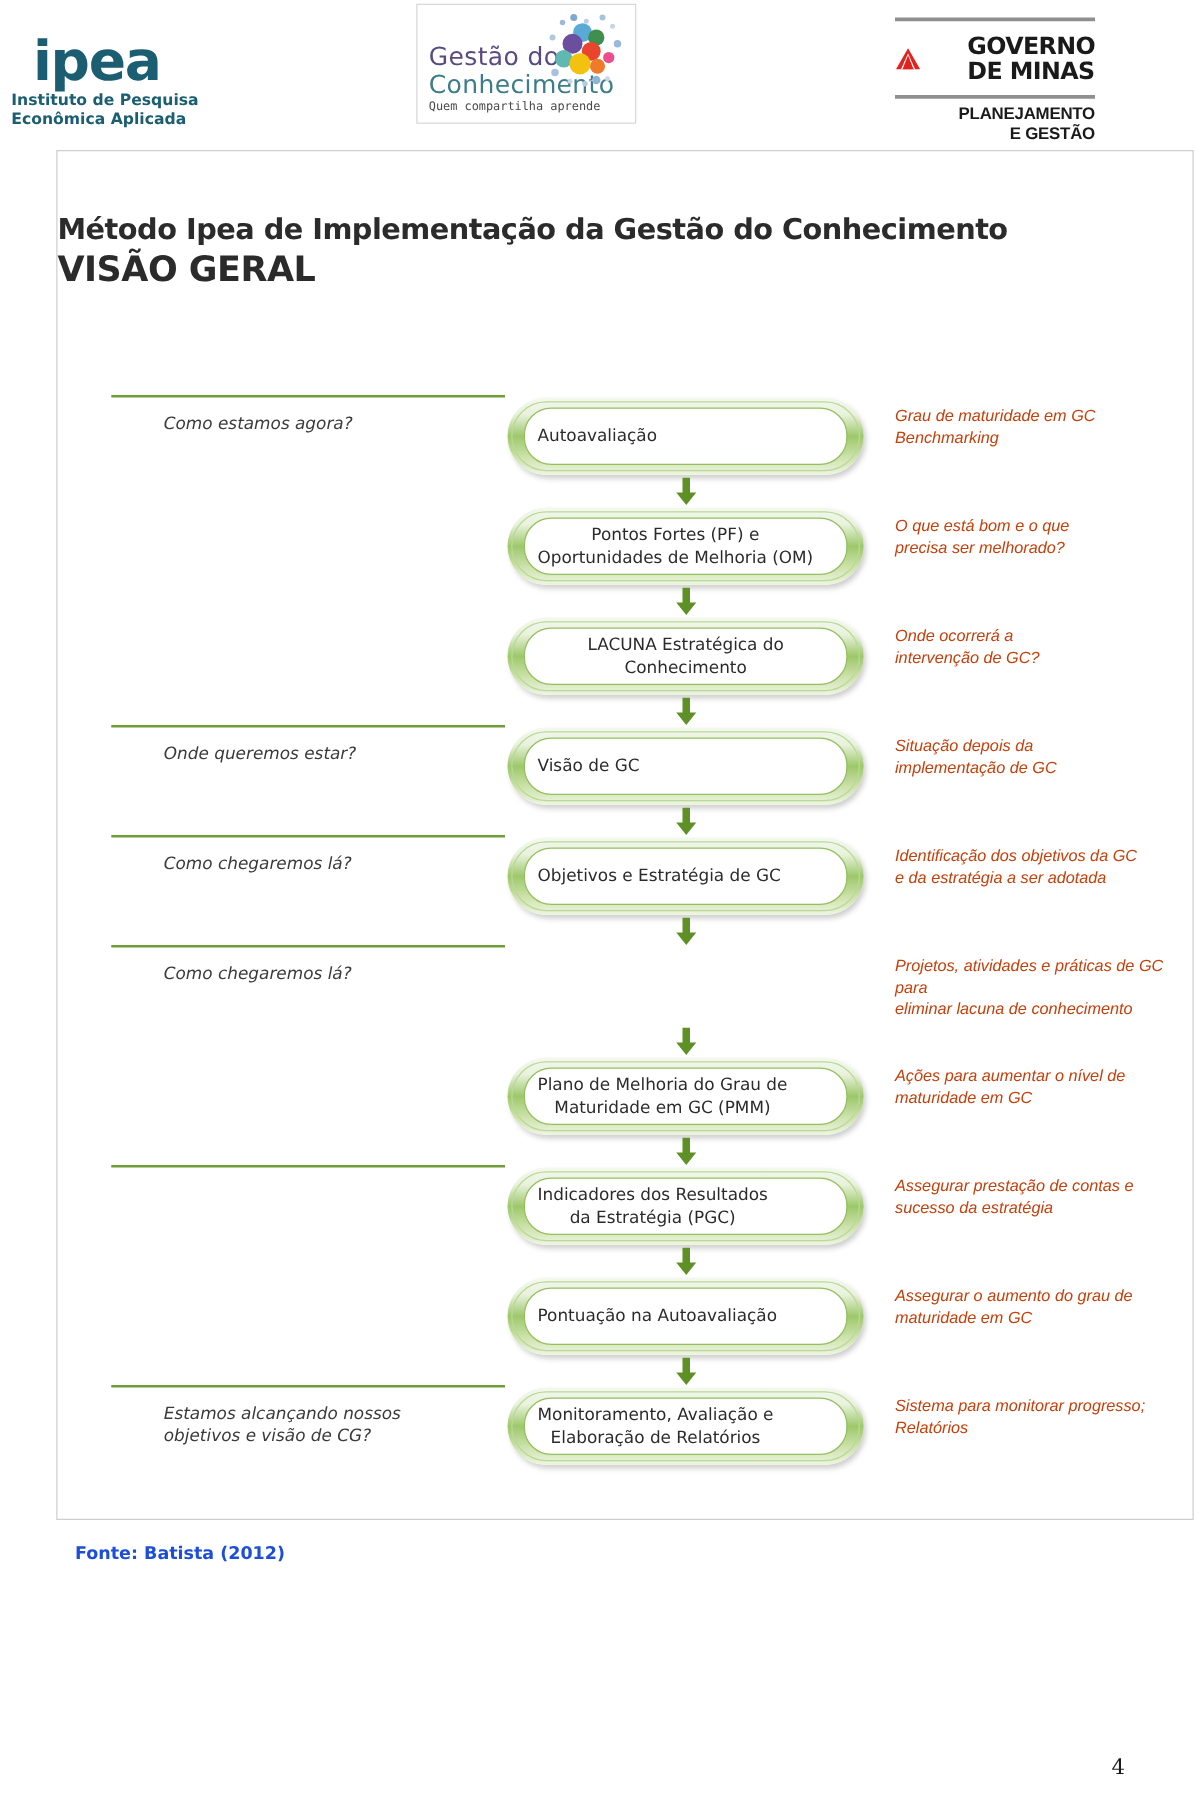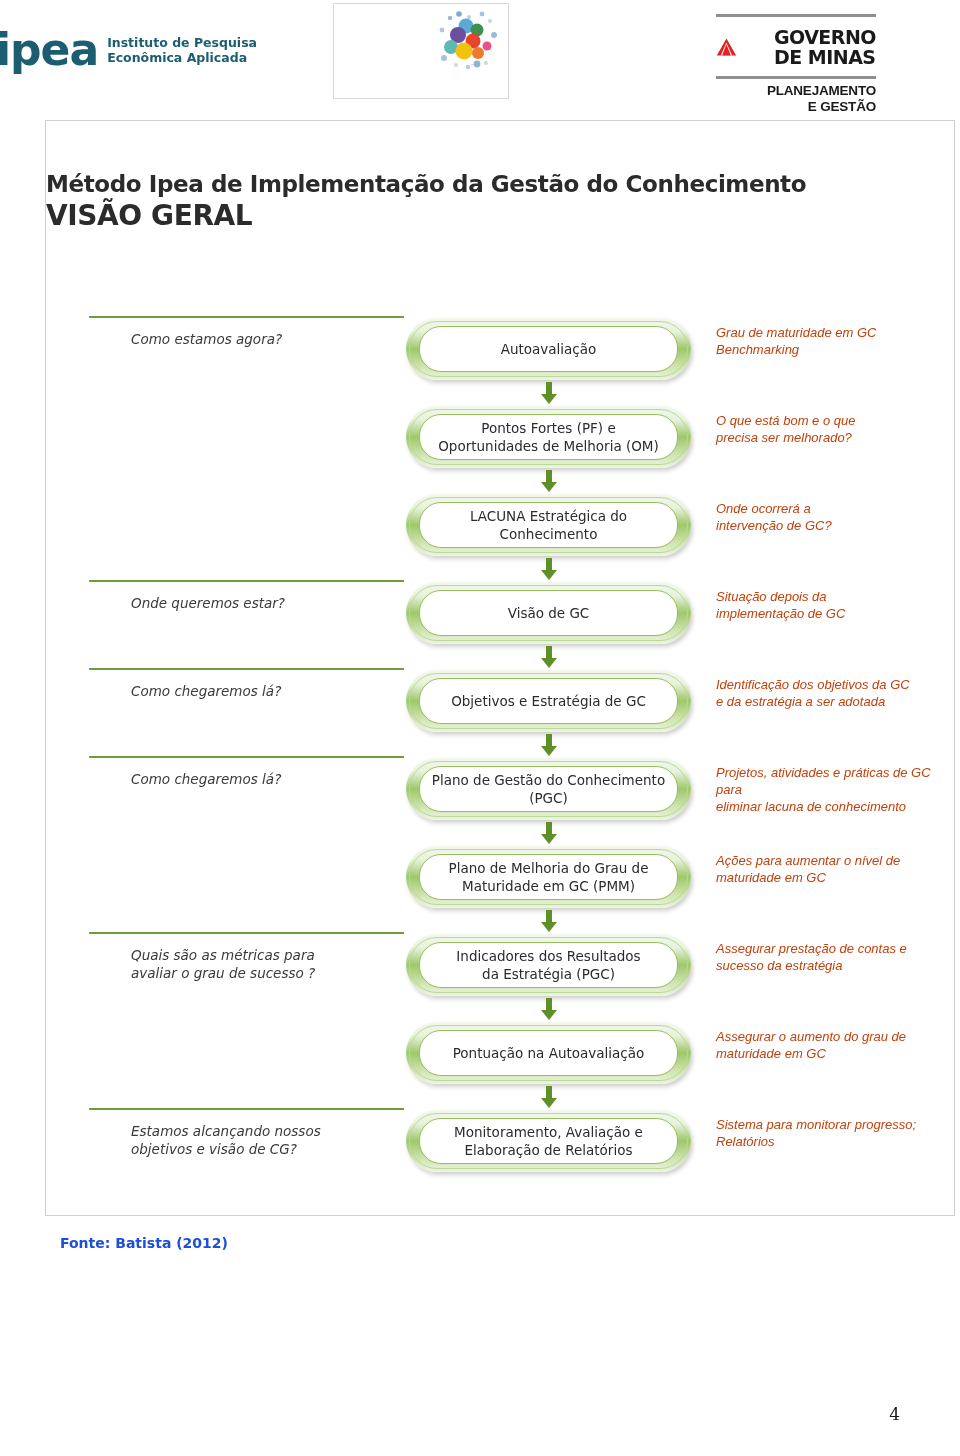--- a/index.html
+++ b/index.html
@@ -21,20 +21,21 @@
     left: 0; top: 0;
     width: 960px; height: 112px;
   }
 
   
   .logo-ipea {
     position: absolute;
     left: 0px; top: 28px;
     display: flex;
     align-items: center;
+    flex-direction: column;
   }
   .ipea-word {
     font-family: "DejaVu Sans", sans-serif;
     font-weight: bold;
     font-size: 44px;
     color: #1b5e72;
     letter-spacing: -1px;
     line-height: 44px;
     margin-left: -4px;
   }
@@ -204,21 +205,20 @@
   }
   .capsule-inner {
     position: absolute;
     left: 13px; top: 8px;
     right: 13px; bottom: 8px;
     background: #ffffff;
     border: 1px solid #93bf5f;
     border-radius: 22px;
     display: flex;
     align-items: center;
-    justify-content: center;
     text-align: center;
   }
   .capsule-label {
     font-family: "DejaVu Sans", sans-serif;
     font-size: 13.5px;
     color: #2b2b2b;
     line-height: 18px;
     padding: 0 10px;
   }
 
@@ -267,20 +267,25 @@
 
   <div class="logo-ipea">
     <span class="ipea-word">ipea</span>
     <span class="ipea-sub">
       <div>Instituto de Pesquisa</div>
       <div>Econômica Aplicada</div>
     </span>
   </div>
 
   <div class="logo-gc">
+    <div class="gc-text">
+      <div class="gc-line1">Gestão do</div>
+      <div class="gc-line2">Conhecimento</div>
+      <div class="gc-line3">Quem compartilha aprende</div>
+    </div>
     <svg class="gc-bubbles" viewBox="0 0 84 70">
       <circle cx="30" cy="10" r="2.2" fill="#9fb8d6"></circle>
       <circle cx="39" cy="6" r="2.8" fill="#7fa8cf"></circle>
       <circle cx="49" cy="9" r="2.0" fill="#b9cde4"></circle>
       <circle cx="62" cy="6" r="2.4" fill="#a7c2dd"></circle>
       <circle cx="70" cy="13" r="2.0" fill="#c3d5e8"></circle>
       <circle cx="22" cy="22" r="2.4" fill="#b2c7dd"></circle>
       <circle cx="74" cy="27" r="3.0" fill="#9bb9d8"></circle>
       <circle cx="46" cy="18" r="7.5" fill="#5aa9d6"></circle>
       <circle cx="57" cy="22" r="6.5" fill="#3f8f4f"></circle>
@@ -418,28 +423,20 @@
         </div>
         <div class="arrow"><svg viewBox="0 0 18 22">
             <polygon points="6,0 12,0 12,12 17,12 9,22 1,12 6,12" fill="#5f9025"></polygon>
           </svg></div>
       </div>
       <div class="row" style="height: 88px;">
         <div class="q-rule"></div>
         <div class="q-text">
           <div>Como chegaremos lá?</div>
         </div>
-        <div class="capsule">
-          <div class="capsule-inner">
-            <div class="capsule-label">
-              <div>Plano de Gestão do Conhecimento</div>
-              <div>(PGC)</div>
-            </div>
-          </div>
-        </div>
         <div class="d-text">
           <div>Projetos, atividades e práticas de GC para</div>
           <div>eliminar lacuna de conhecimento</div>
         </div>
         <div class="arrow"><svg viewBox="0 0 18 22">
             <polygon points="6,0 12,0 12,12 17,12 9,22 1,12 6,12" fill="#5f9025"></polygon>
           </svg></div>
       </div>
       <div class="row" style="height: 88px;">
         <div class="capsule">
@@ -453,24 +450,20 @@
         <div class="d-text">
           <div>Ações para aumentar o nível de</div>
           <div>maturidade em GC</div>
         </div>
         <div class="arrow"><svg viewBox="0 0 18 22">
             <polygon points="6,0 12,0 12,12 17,12 9,22 1,12 6,12" fill="#5f9025"></polygon>
           </svg></div>
       </div>
       <div class="row" style="height: 88px;">
         <div class="q-rule"></div>
-        <div class="q-text">
-          <div>Quais são as métricas para</div>
-          <div>avaliar o grau de sucesso ?</div>
-        </div>
         <div class="capsule">
           <div class="capsule-inner">
             <div class="capsule-label">
               <div>Indicadores dos Resultados</div>
               <div>da Estratégia  (PGC)</div>
             </div>
           </div>
         </div>
         <div class="d-text">
           <div>Assegurar prestação de contas e</div>

